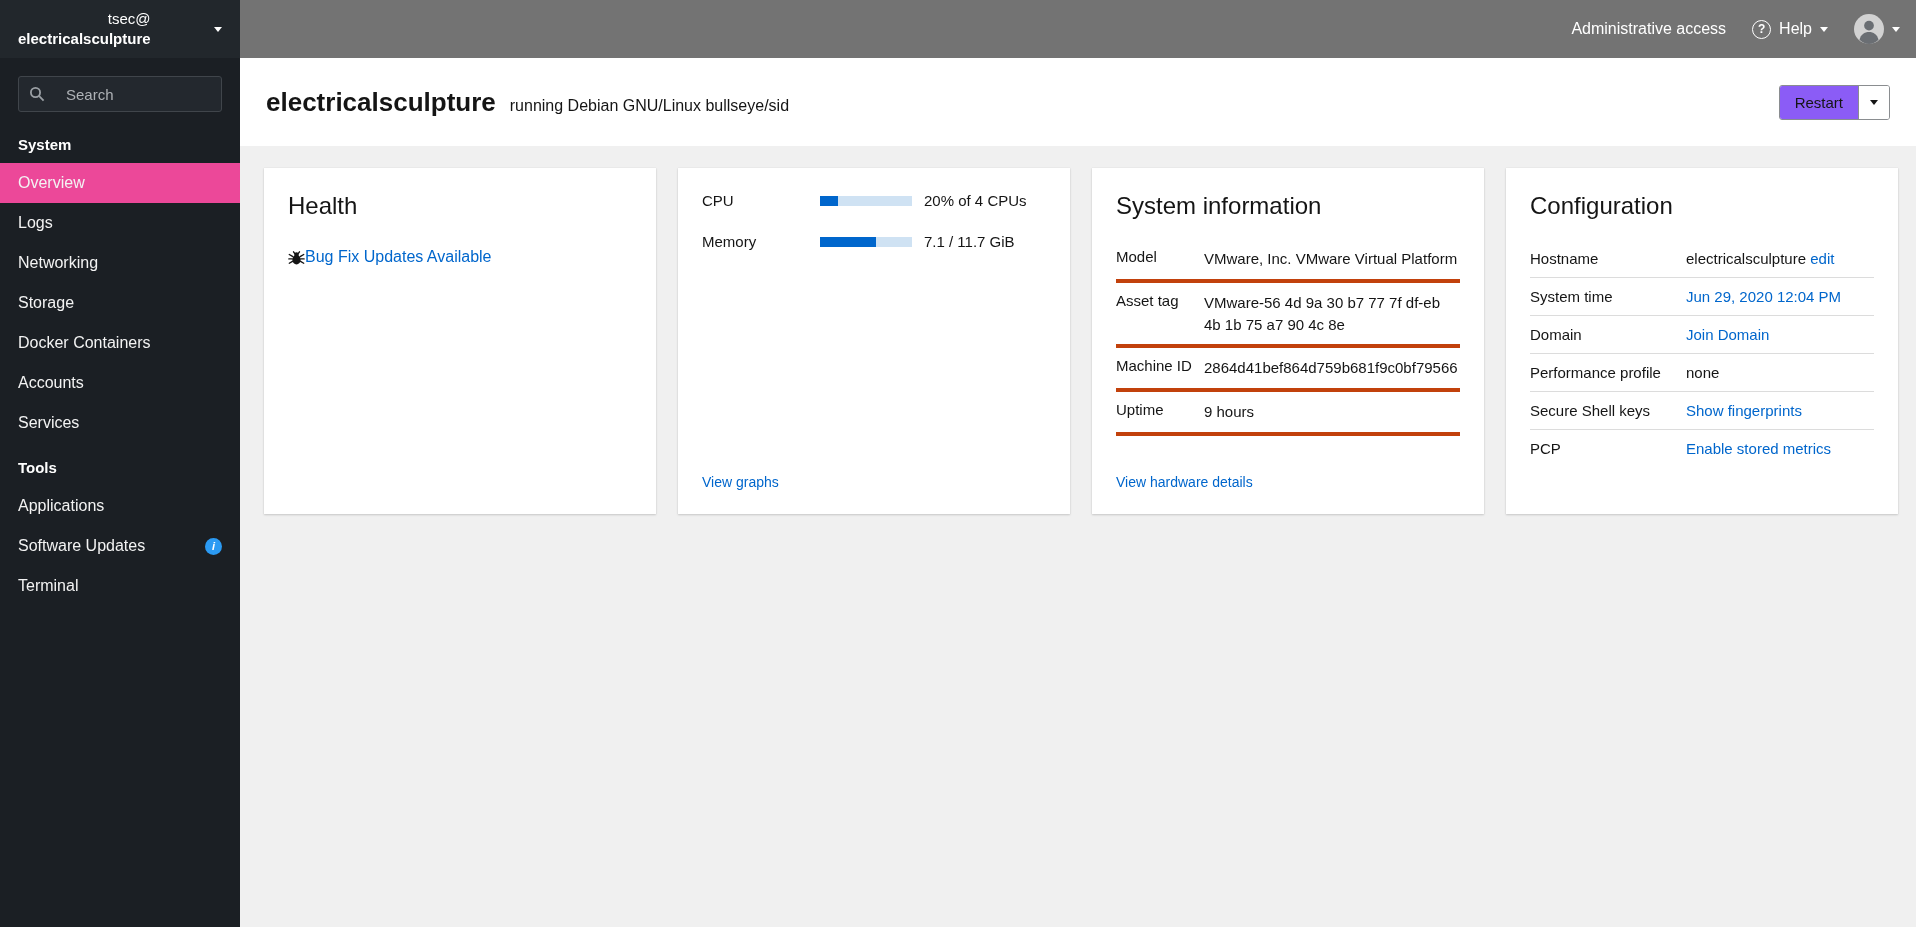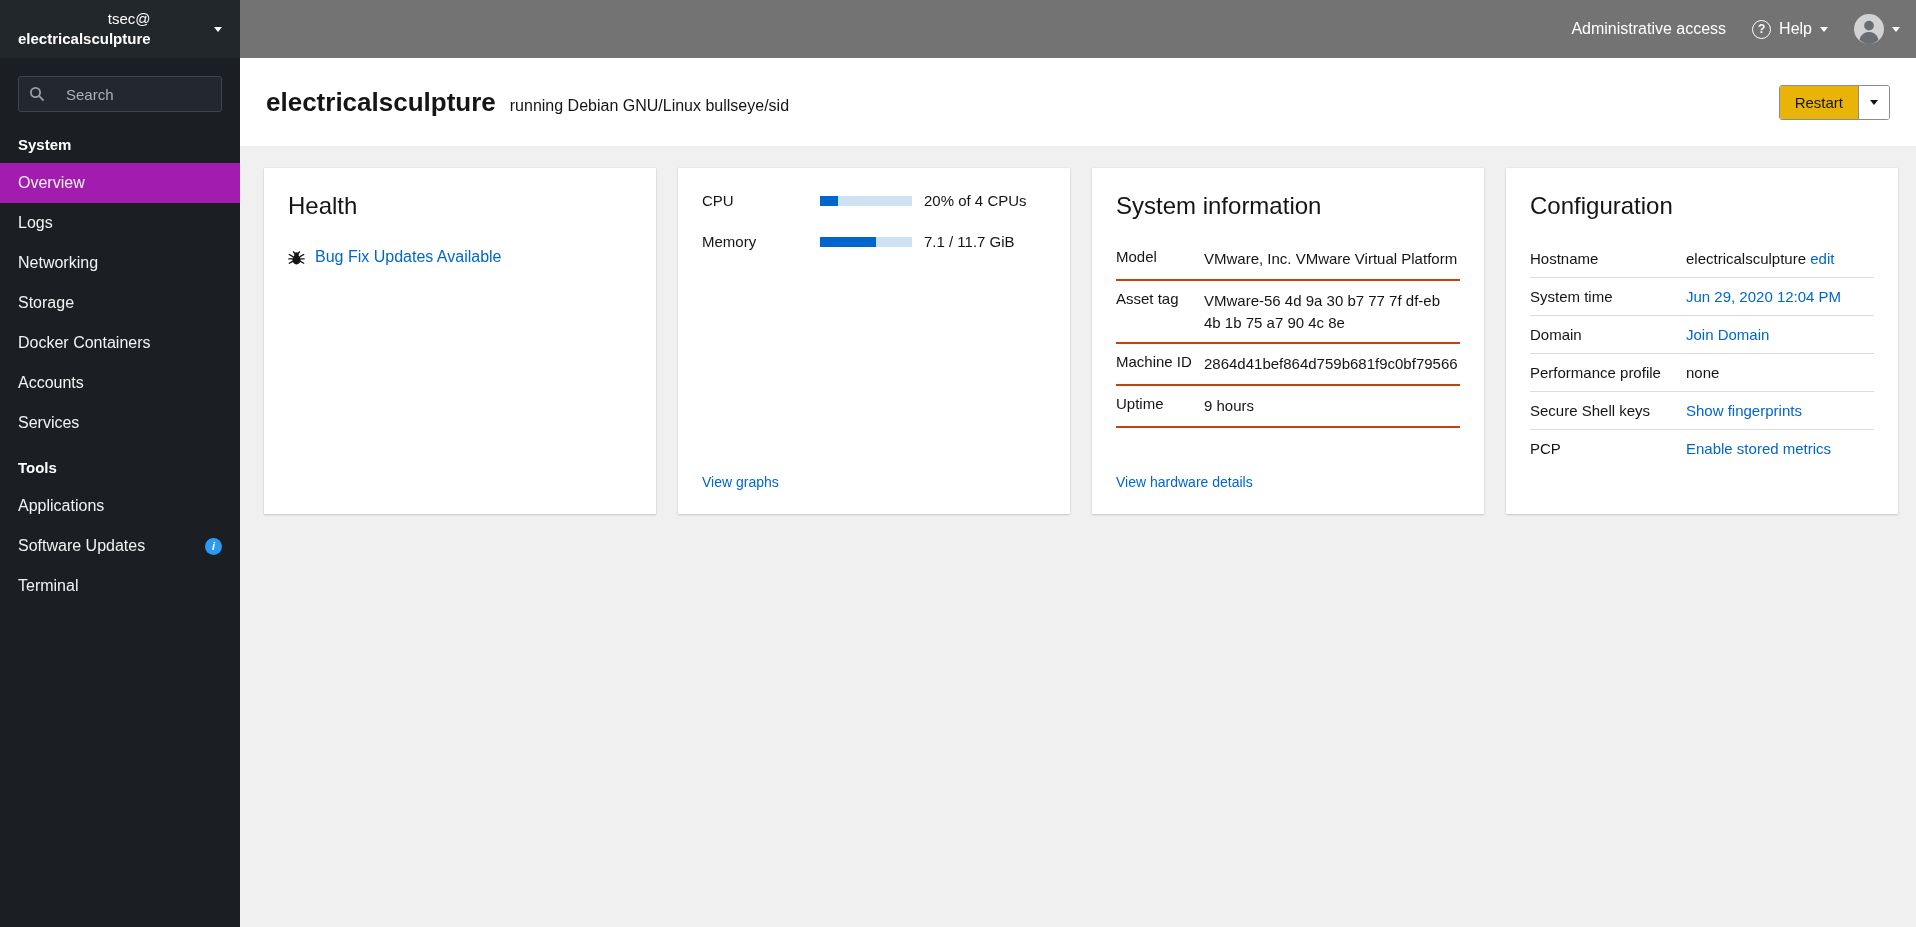--- a/index.html
+++ b/index.html
@@ -36,21 +36,21 @@
     background: transparent; border: 0; outline: 0; color: #fff;
     font-size: 15px; width: 100%; font-family: inherit;
   }
   .search-input::placeholder { color: #aeb2b6; }
   .nav-section-title { color: #fff; font-weight: 700; font-size: 15px; padding: 16px 18px 10px; }
   .nav-item {
     display: flex; align-items: center; justify-content: space-between;
     color: #f3f3f3; font-size: 16px; height: 40px; padding: 0 18px;
     text-decoration: none; cursor: pointer;
   }
-  .nav-item.active { background: #a21caf; }
+  .nav-item.active { background: #ec4899; }
   .info-badge {
     width: 17px; height: 17px; border-radius: 50%; background: #2b9af3;
     color: #fff; display: inline-flex; align-items: center; justify-content: center;
     font-size: 11px; font-weight: 700; font-style: italic;
   }
   .info-badge::after { content: "i"; }
 
   
   .main { flex: 1; display: flex; flex-direction: column; min-width: 0; }
 
@@ -73,53 +73,53 @@
   .page-header {
     height: 88px; flex: none; background: #fff;
     display: flex; align-items: center; justify-content: space-between;
     padding: 0 26px;
   }
   .page-title-group { display: flex; align-items: baseline; }
   .hostname { font-size: 26px; font-weight: 700; margin-right: 14px; }
   .os { font-size: 16px; color: #151515; }
   .restart-split { display: flex; border: 1px solid #8a8d90; border-radius: 3px; background: #fff; overflow: hidden; }
   .restart-main {
-    border: 0; background: #eab308; font-size: 15px; padding: 8px 15px;
+    border: 0; background: #8b5cf6; font-size: 15px; padding: 8px 15px;
     font-family: inherit; cursor: pointer; color: #151515;
   }
   .restart-toggle {
     border: 0; border-left: 1px solid #8a8d90; background: #fff;
     padding: 0 11px; cursor: pointer; color: #151515;
     display: flex; align-items: center;
   }
 
   
   .content { flex: 1; padding: 22px 18px 0 24px; display: flex; gap: 22px; align-items: flex-start; }
   .card {
     background: #fff; width: 440px; min-height: 346px; padding: 24px;
     box-shadow: 0 1px 2px rgba(3,3,3,0.16), 0 0 1px rgba(3,3,3,0.1);
     display: flex; flex-direction: column;
   }
   .card-title { font-size: 24px; font-weight: 400; margin-bottom: 28px; }
   .link { color: #0066cc; text-decoration: none; cursor: pointer; }
   .card-footer { margin-top: auto; font-size: 14px; padding-top: 14px; }
 
   
-  .health-row { display: flex; align-items: center; gap: 10px; font-size: 16px; }
+  .health-row { display: flex; align-items: center; font-size: 16px; }
 
   
   .usage-row { display: flex; align-items: center; margin-bottom: 24px; font-size: 15px; }
   .usage-label { width: 118px; flex: none; }
   .progress { width: 92px; height: 10px; background: #cfe2f3; flex: none; display: block; }
   .progress-fill { display: block; height: 100%; background: #0066cc; }
   .usage-value { margin-left: 12px; white-space: nowrap; }
 
   
   .info-table { font-size: 15px; }
-  .info-row { display: flex; padding: 9px 0; border-bottom: 2px solid #c2410c; }
+  .info-row { display: flex; padding: 9px 0; border-bottom: 4px solid #c2410c; }
   .info-row:first-child { padding-top: 0; }
   .info-label { width: 88px; flex: none; }
   .info-value { flex: 1; line-height: 1.45; }
 
   
   .cfg-table { font-size: 15px; }
   .cfg-row { display: flex; align-items: baseline; padding: 10px 0; border-bottom: 1px solid #dcdcdc; }
   .cfg-row:first-child { padding-top: 2px; }
   .cfg-row:last-child { border-bottom: 0; }
   .cfg-label { width: 156px; flex: none; }

